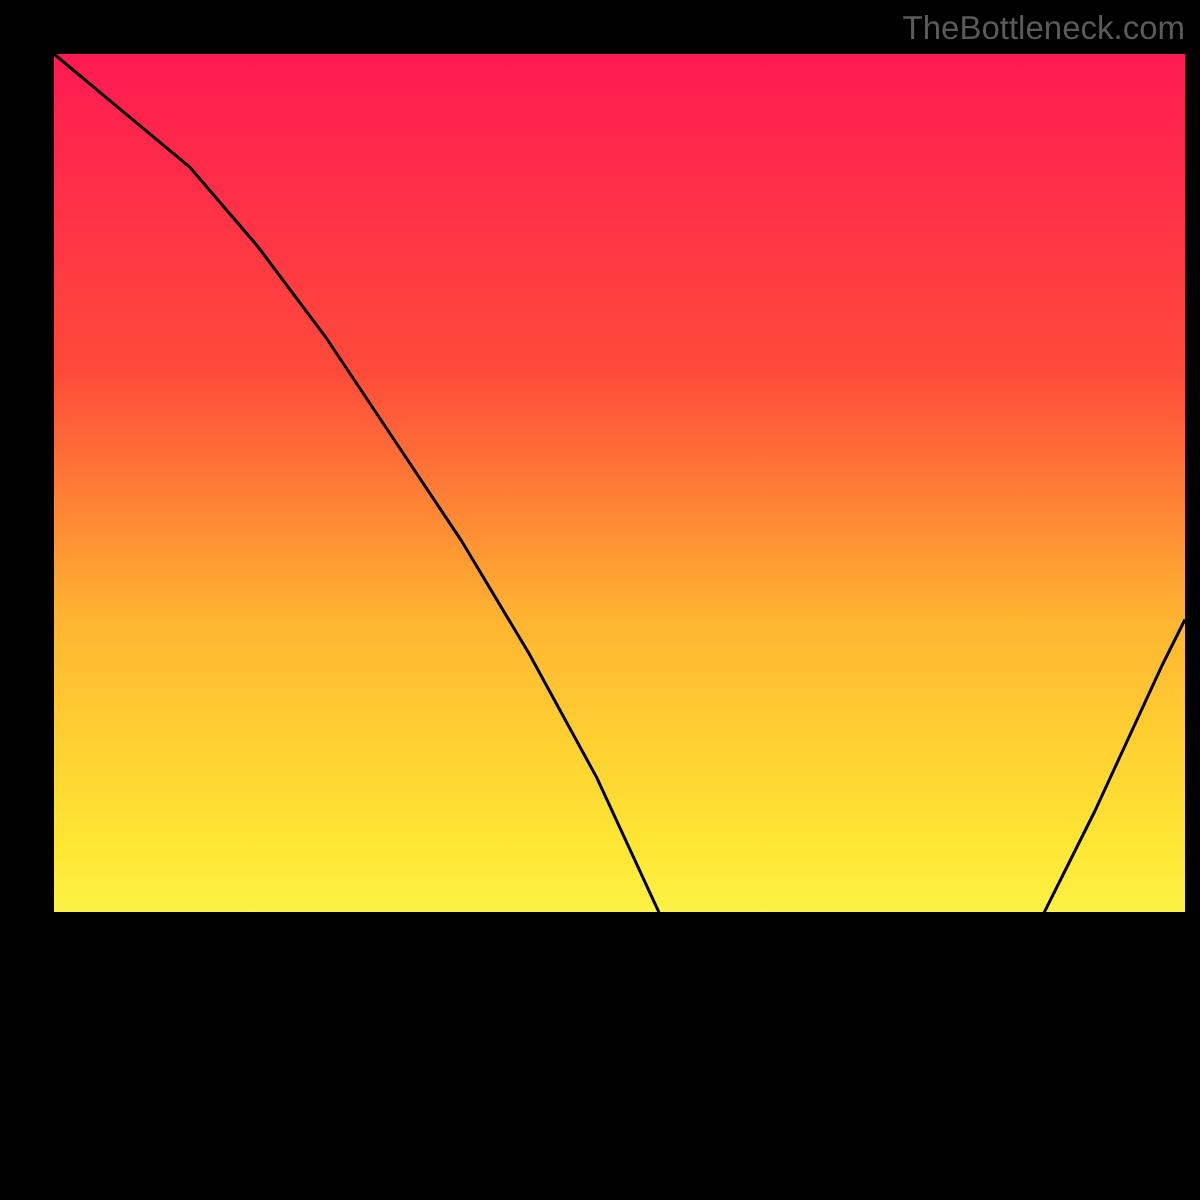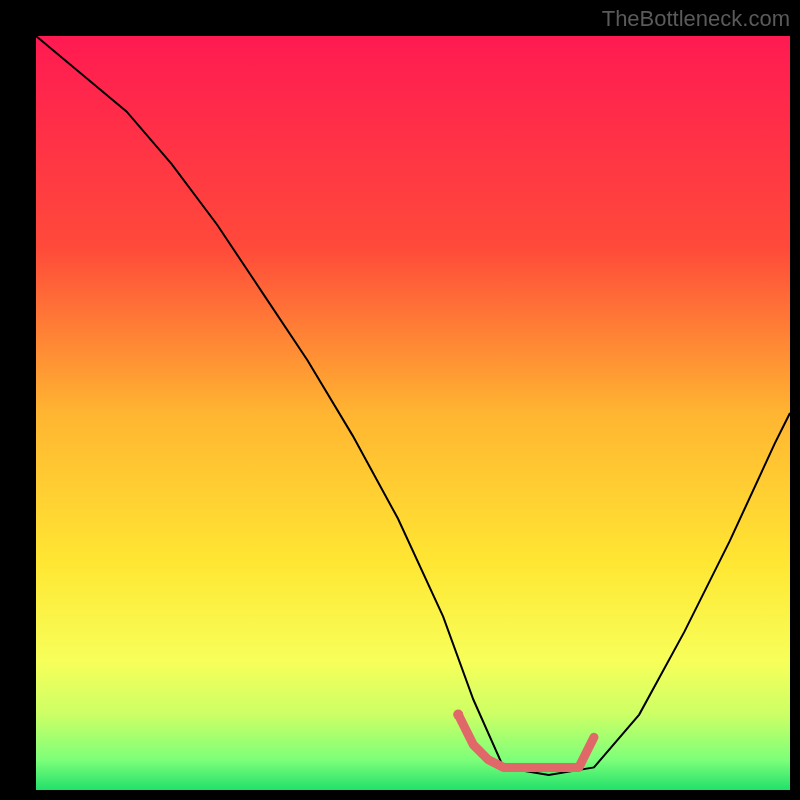--- a/index.html
+++ b/index.html
@@ -1,16 +1,16 @@
 <!DOCTYPE html>
 <html><head>
 <meta charset="utf-8">
 <style>
   body{margin:0;padding:0;background:#000}
-  .chart-wrapper{width:800px;height:800px;position:relative}
+  .chart-wrapper{width:800px;height:608px;position:relative}
   svg{display:block}
 </style>
 </head>
 <body>
 
 <div class="chart-wrapper">
   <svg id="chart-svg" width="800" height="800" viewBox="0 0 800 800">
     <rect x="0" y="0" width="800" height="800" fill="#000"></rect>
     <defs>
       <linearGradient id="bg-grad" x1="0" y1="0" x2="0" y2="1">

